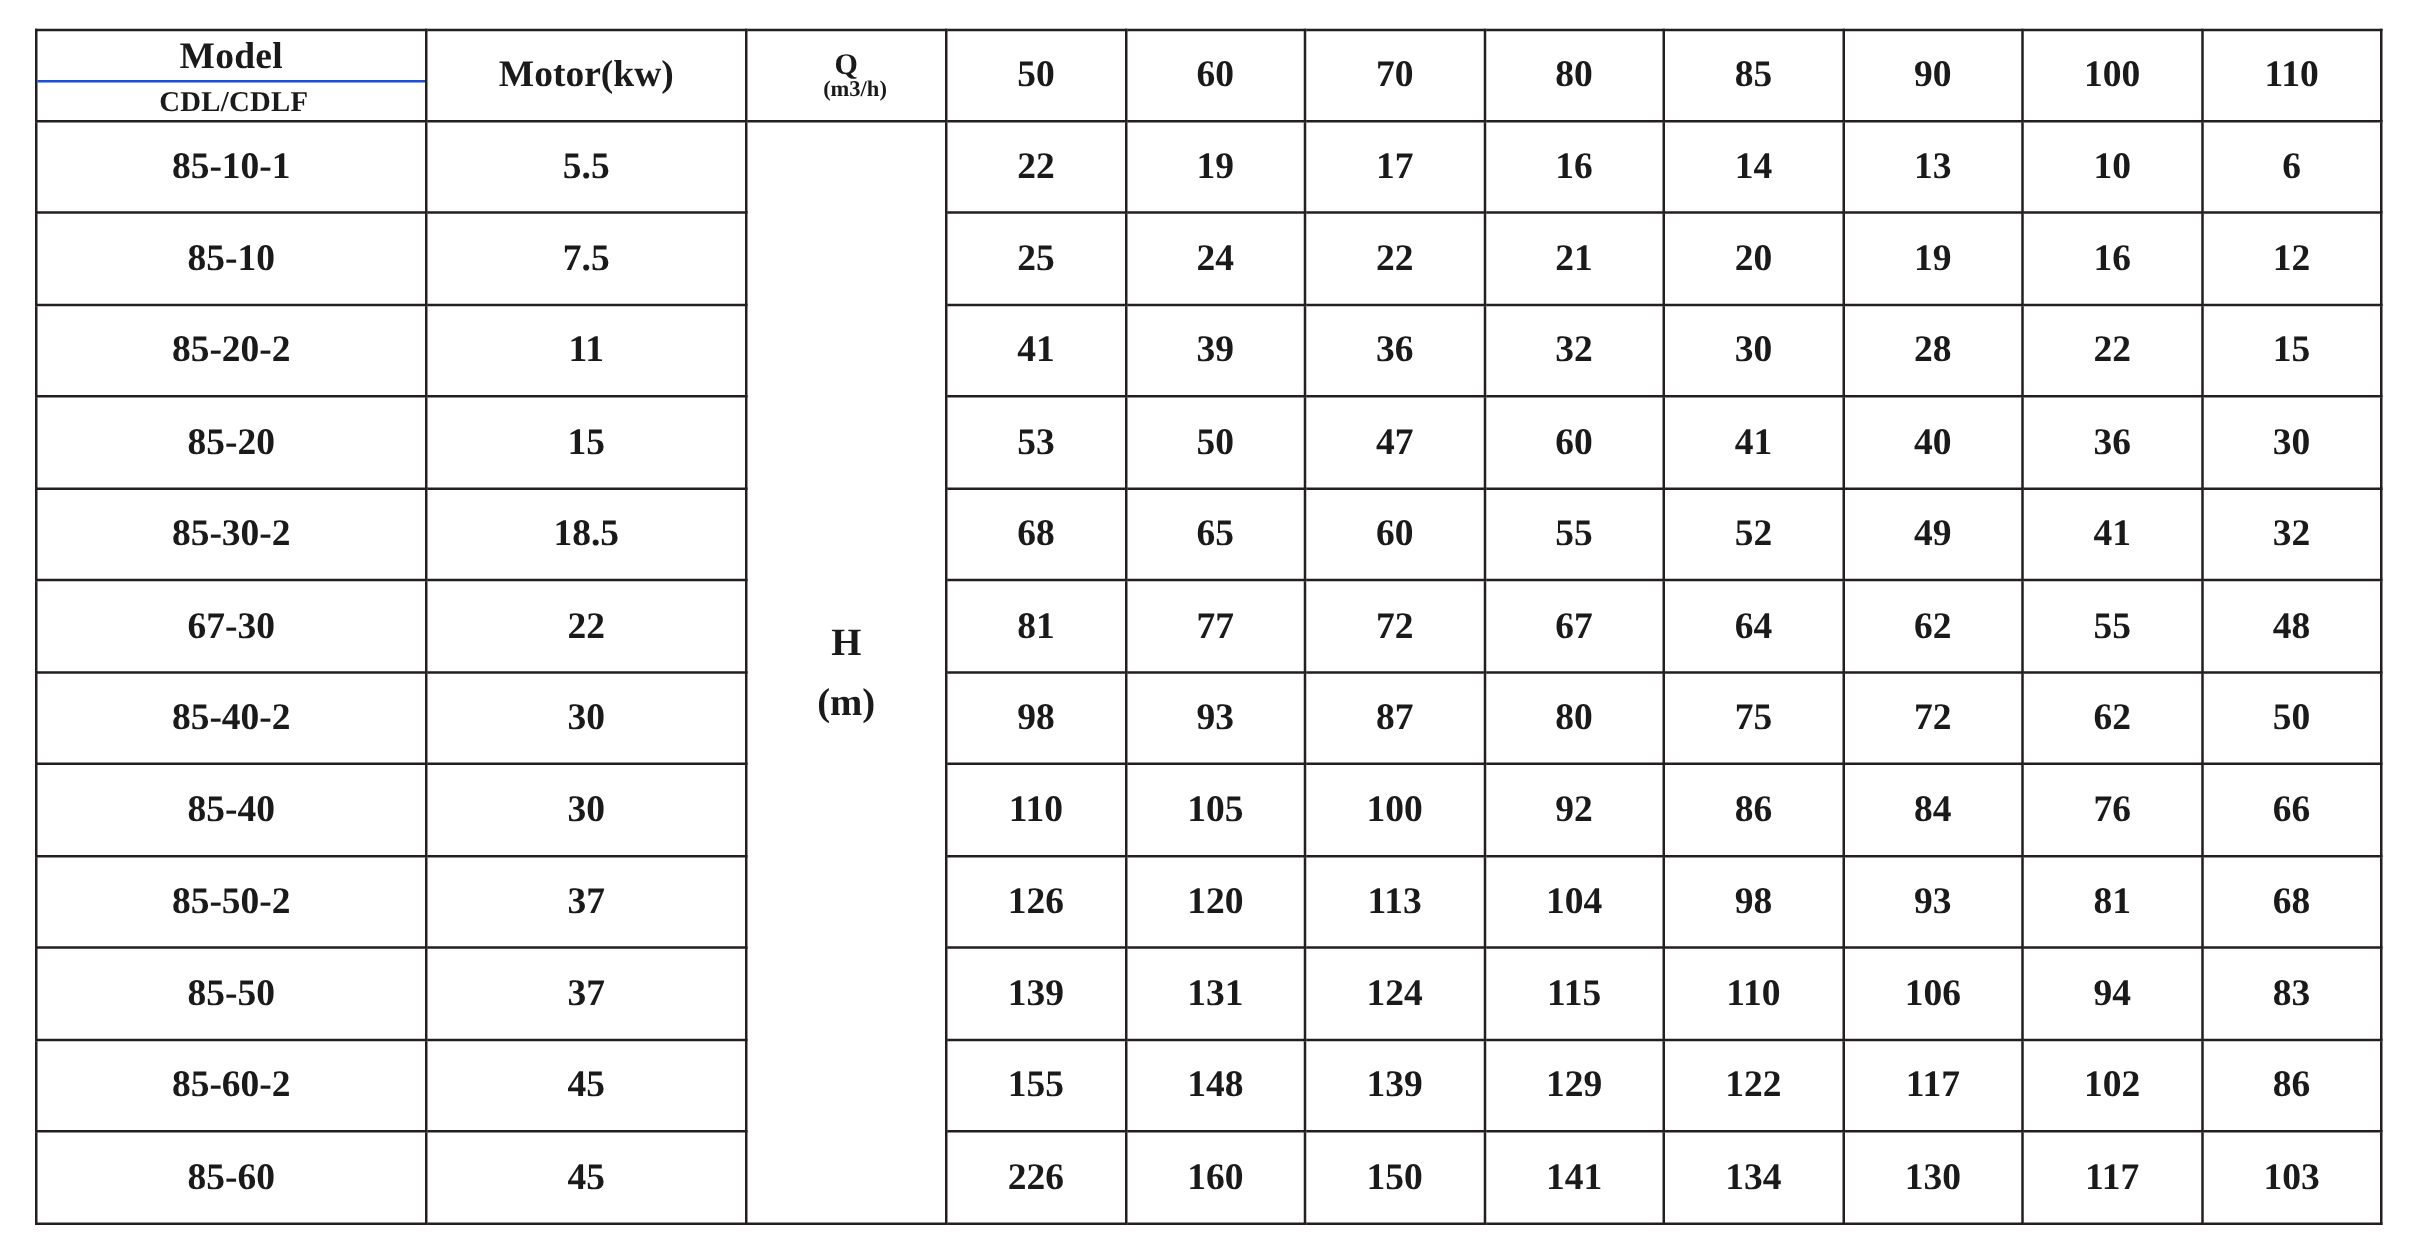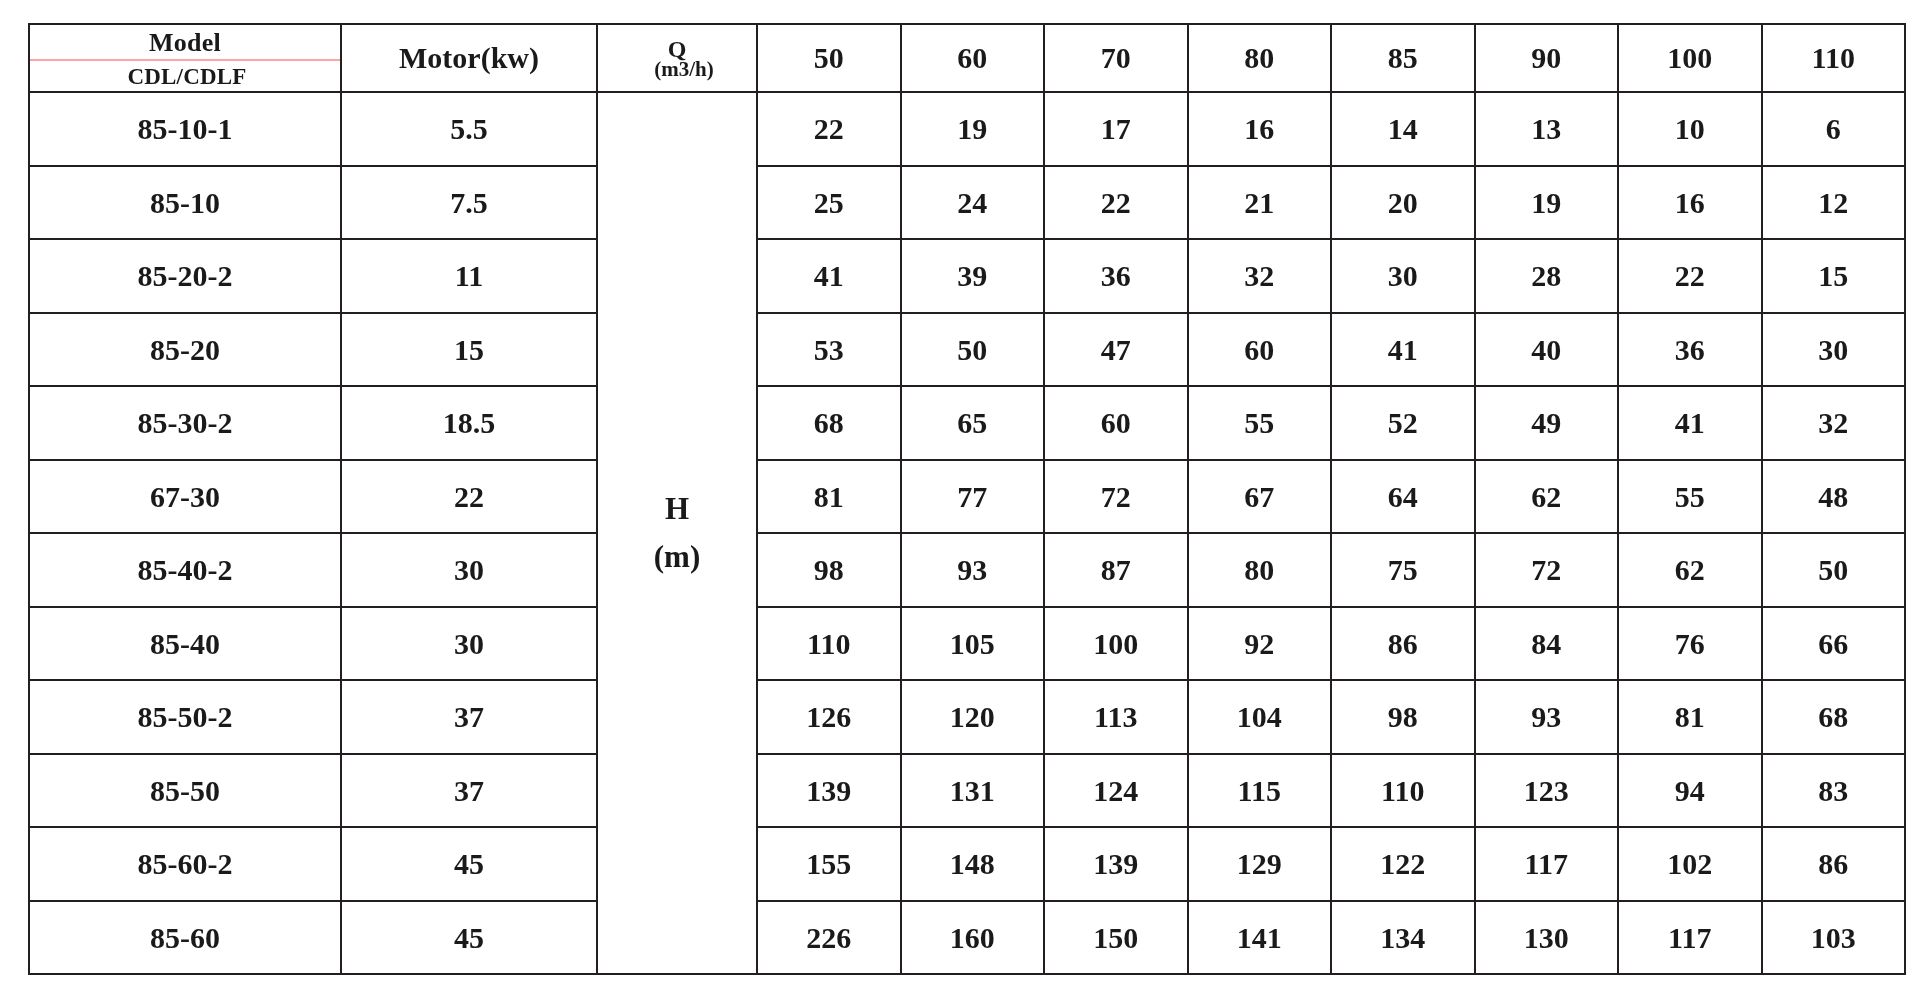--- a/index.html
+++ b/index.html
@@ -55,23 +55,23 @@
     height: 71.5px;
     font-size: 30px;
   }
   
   .model-head {
     position: relative;
     line-height: 1.05;
     padding: 0 !important;
   }
   .model-head .top {
-    font-size: 26px;
+    font-size: 30px;
     padding: 4px 0 3px 0;
-    border-bottom: 2px solid #fca5a5;
+    border-bottom: 2px solid #1d4ed8;
     letter-spacing: .2px;
   }
   .model-head .bot {
     font-size: 23px;
     padding: 4px 0 2px 4px;
     letter-spacing: .2px;
   }
   .motor-head {
     font-size: 30px;
     border-radius: 27px;
@@ -80,21 +80,21 @@
     line-height: 1.0;
     font-size: 22px;
   }
   .q-head .q-sym {
     display: block;
     font-size: 24px;
     margin-bottom: -2px;
   }
   .q-head .q-unit {
     display: block;
-    font-size: 21px;
+    font-size: 18px;
     margin-left: 14px;
   }
   .q-body {
     font-size: 31px;
     line-height: 1.55;
   }
   .q-body .h-sym { display: block; }
   .q-body .h-unit { display: block; }
   .num-head { font-size: 30px; }
 </style>
@@ -252,21 +252,21 @@
           <td>68</td>
         </tr>
         <tr>
           <td>85-50</td>
           <td>37</td>
           <td>139</td>
           <td>131</td>
           <td>124</td>
           <td>115</td>
           <td>110</td>
-          <td>123</td>
+          <td>106</td>
           <td>94</td>
           <td>83</td>
         </tr>
         <tr>
           <td>85-60-2</td>
           <td>45</td>
           <td>155</td>
           <td>148</td>
           <td>139</td>
           <td>129</td>

